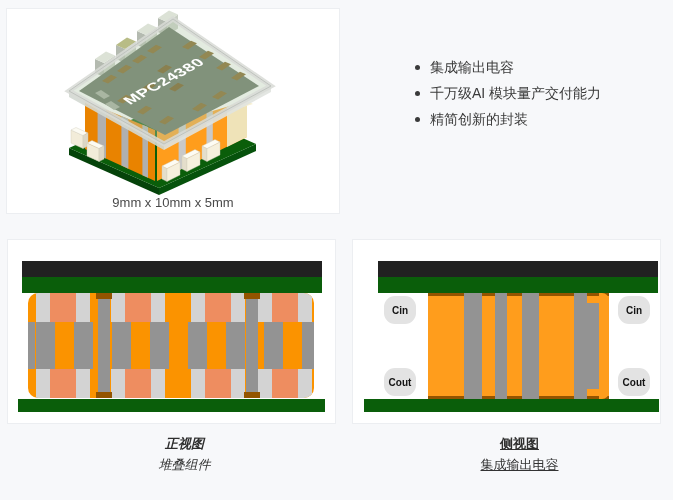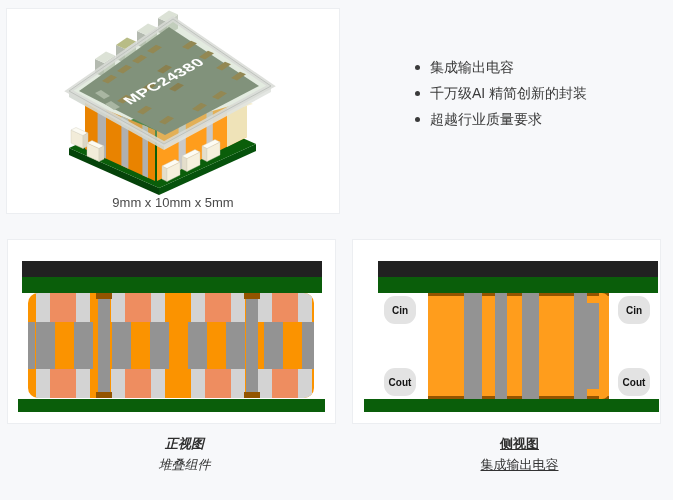--- a/index.html
+++ b/index.html
@@ -172,25 +172,25 @@
     <div class="hero-caption">9mm x 10mm x 5mm</div>
   </section>
 
   <ul class="features">
     <li>
         <span class="dot"></span>
         <span>集成输出电容</span>
       </li>
     <li>
         <span class="dot"></span>
-        <span>千万级AI 精简创新的封装</span>
+        <span>千万级AI 模块量产交付能力</span>
       </li>
     <li>
         <span class="dot"></span>
-        <span>超越行业质量要求</span>
+        <span>精简创新的封装</span>
       </li>
   </ul>
 
   <section class="view-card front">
     <div class="bar black" style="left:14px;width:300px;"></div>
     <div class="bar green" style="left:14px;width:300px;"></div>
     <div class="fv-body">
       <div class="fv-mid"></div>
 
       <div class="blk top lg" style="left:8px;width:14px;"></div>

